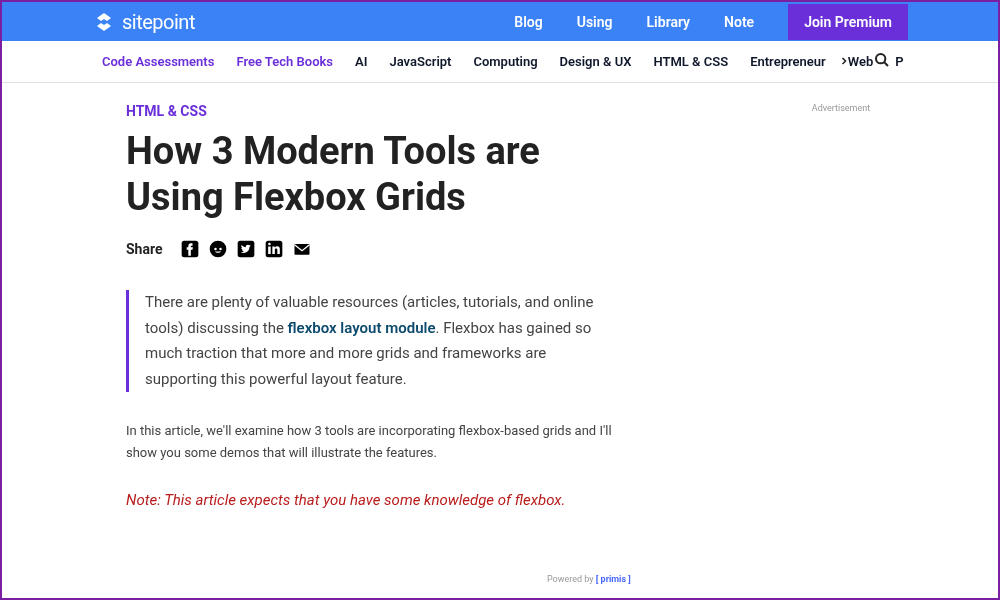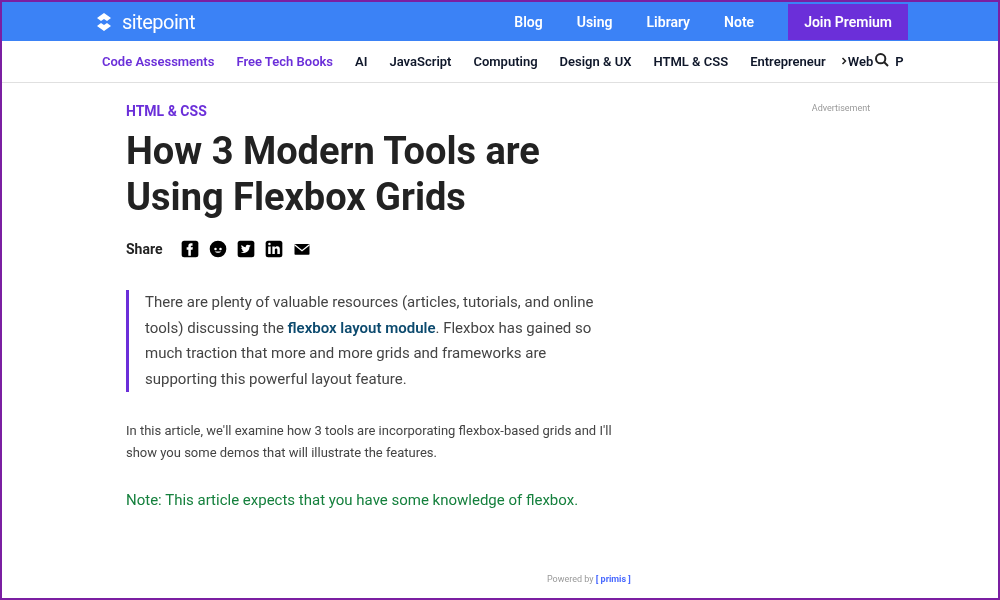--- a/index.html
+++ b/index.html
@@ -28,21 +28,21 @@
 .author-info{display:flex;flex-direction:column}
 .author-name{font-size:13px;font-weight:700;color:#222}
 .date{font-size:13px;color:#666}
 .share{display:flex;align-items:center;gap:16px}
 .share-label{font-size:14px;font-weight:700;color:#222}
 .share-icons{display:flex;gap:6px}
 .share-icons span{width:22px;height:22px;display:flex;align-items:center;justify-content:center;cursor:pointer}
 .intro{border-left:3px solid #6b2fd9;padding:0 0 0 16px;margin-bottom:28px;color:#444;font-size:15px;line-height:1.7}
 .intro a{color:#0c4a6e;text-decoration:none;font-weight:600}
 .para{color:#444;font-size:13px;line-height:1.7;margin-bottom:24px}
-.note{color:#15803d;font-size:15px;line-height:1.7;margin-bottom:24px}
+.note{color:#b91c1c;font-size:15px;font-style:italic;line-height:1.7;margin-bottom:24px}
 .sidebar{width:250px;margin-left:100px}
 .ad-label{color:#999;font-size:9px;text-align:center}
 .powered{position:absolute;bottom:14px;left:545px;font-size:9px;color:#999}
 .powered b{color:#4a6aff}
 </style>
 </head>
 <body>
 
 <div class="topbar">
   <div class="logo">

